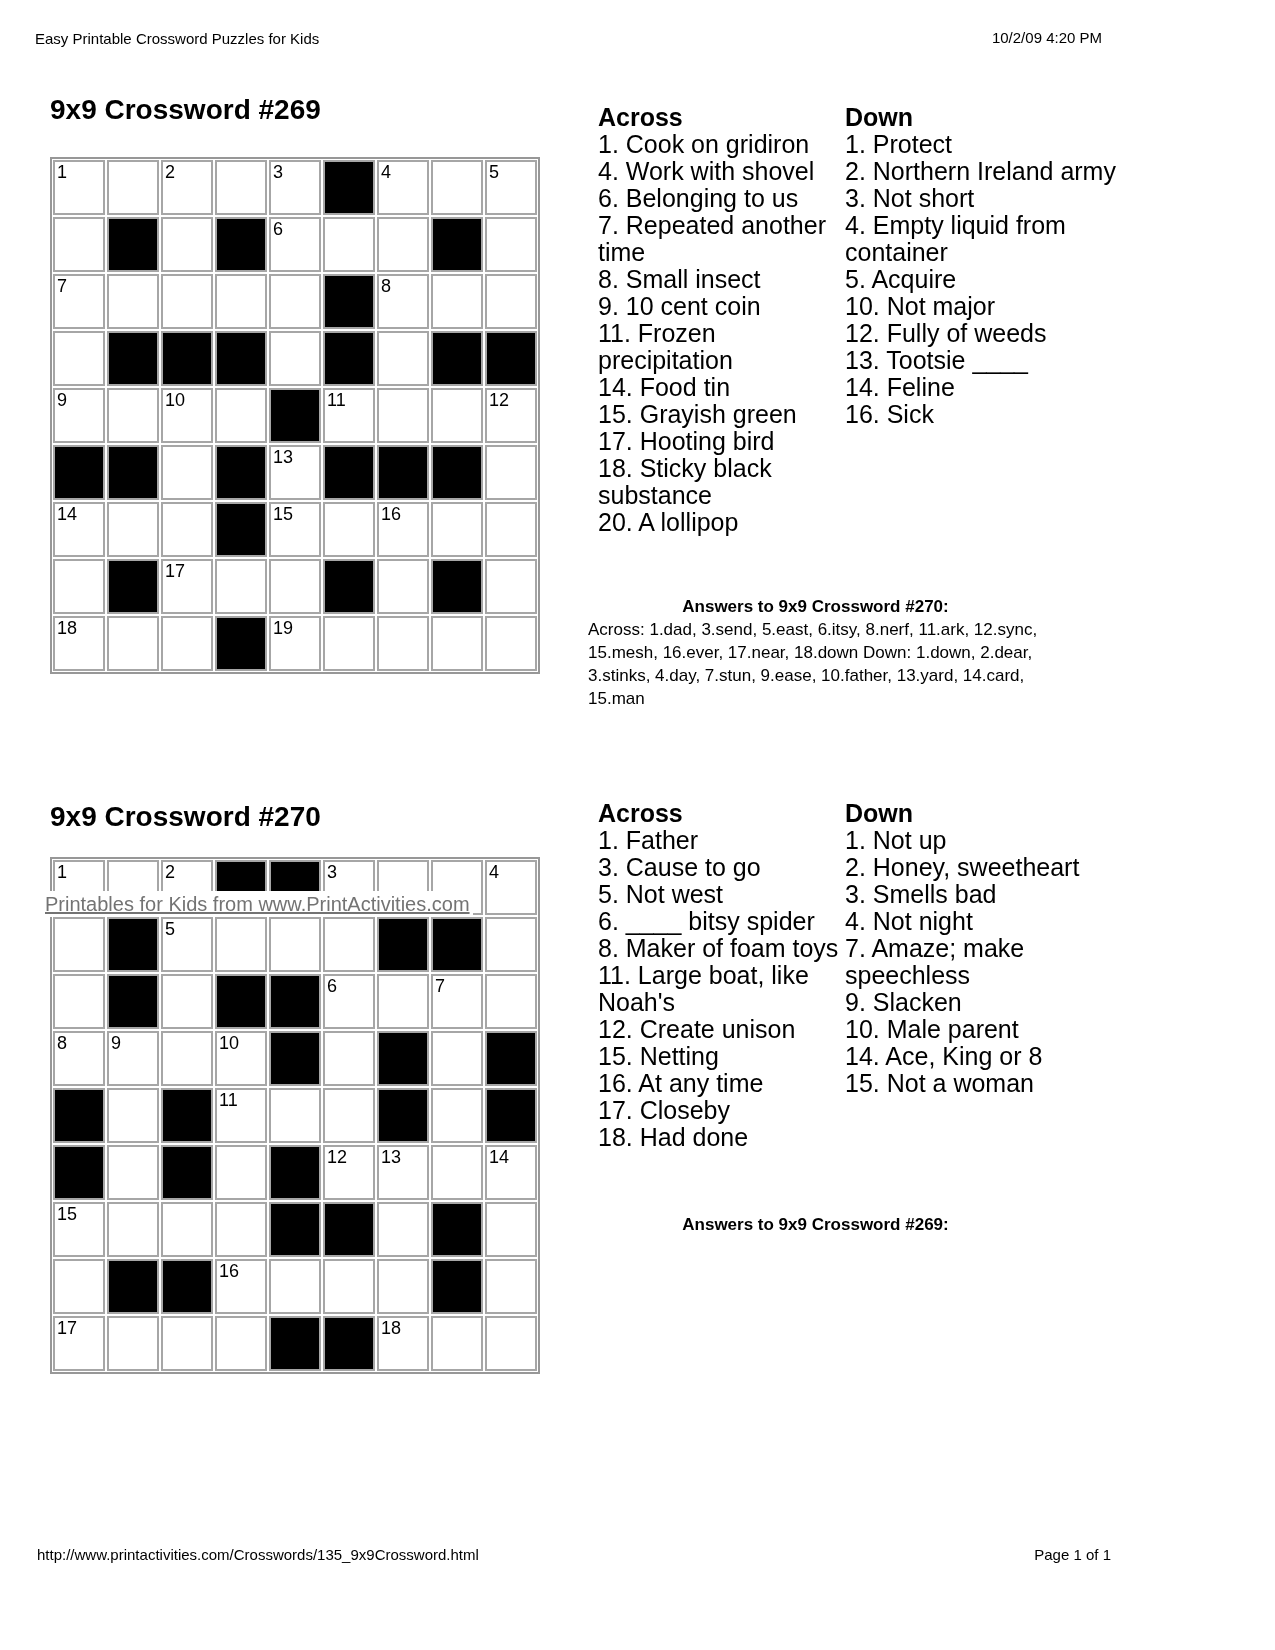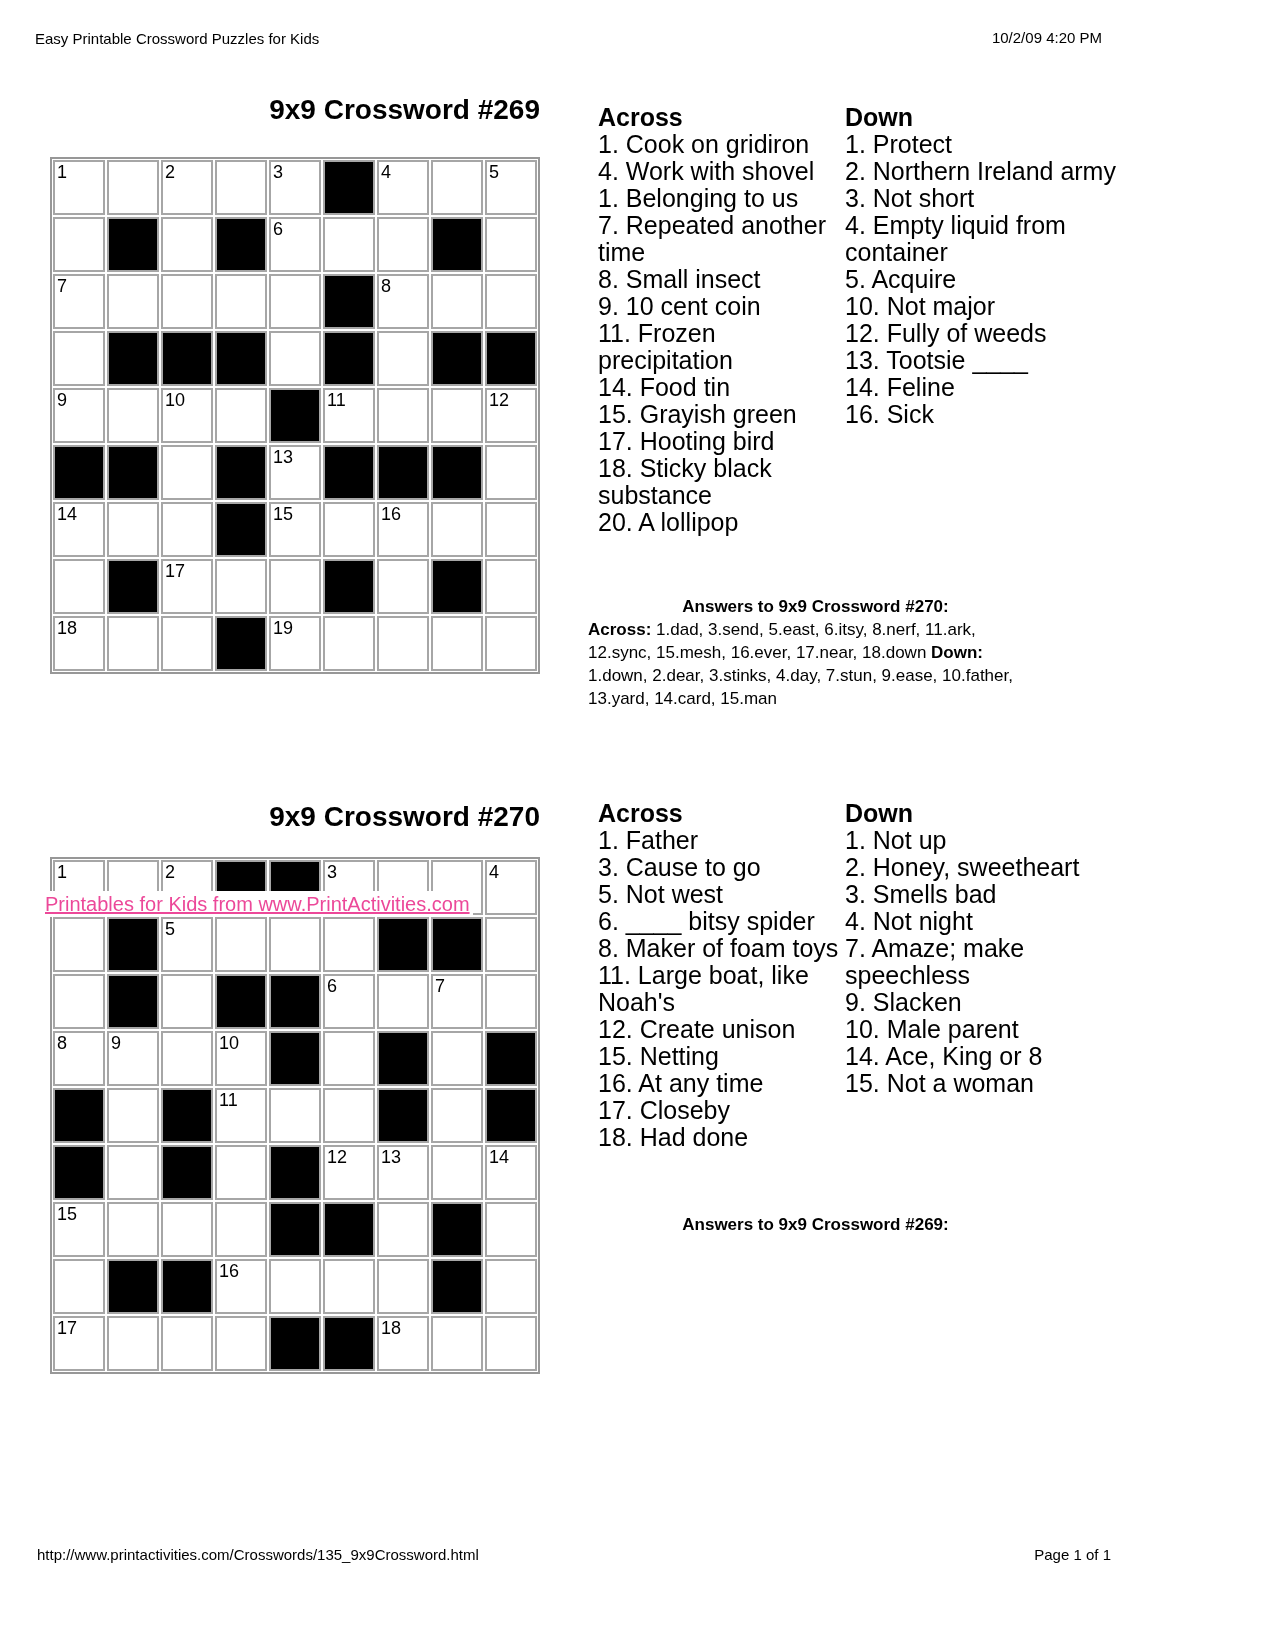--- a/index.html
+++ b/index.html
@@ -8,21 +8,21 @@
     background: #ffffff; overflow: hidden;
     font-family: "Liberation Sans", sans-serif; color: #000;
   }
   .hdr, .ftr { position: absolute; font-size: 15px; white-space: nowrap; }
   .hdr-l { left: 35px; top: 30px; }
   .hdr-r { right: 37px; top: 29px; }
   .ftr-l { left: 37px; top: 1546px; }
   .ftr-r { right: 28px; top: 1546px; text-align: center; }
 
   .title {
-    position: absolute; left: 50px; width: 490px; text-align: right;
+    position: absolute; left: 50px; width: 490px; text-align: left;
     font-size: 28px; font-weight: bold; white-space: nowrap;
   }
   .t1 { top: 94px; }
   .t2 { top: 801px; }
 
   .grid {
     position: absolute; left: 50px;
     display: grid; grid-template-columns: repeat(9, 52px);
     grid-auto-rows: 55px; gap: 2px;
     border: 2px solid #979797; padding: 1px; background: #fff;
@@ -40,26 +40,26 @@
   .clue-heading { font-weight: bold; }
   .c1a { left: 598px; top: 104px; width: 256px; }
   .c1d { left: 845px; top: 104px; width: 310px; }
   .c2a { left: 598px; top: 800px; width: 256px; }
   .c2d { left: 845px; top: 800px; width: 256px; }
 
   .answers { position: absolute; left: 588px; width: 455px; font-size: 17px; line-height: 23px; }
   .a1 { top: 595px; }
   .a2 { top: 1213px; }
   .ans-heading { font-weight: bold; text-align: center; }
-  .ans-label { font-weight: bold; }
+  .ans-label { font-weight: normal; }
 
   .watermark {
     position: absolute; left: 45px; top: 891px;
     font-size: 20px; line-height: 26px; white-space: nowrap;
-    color: #ec4899; text-decoration: underline;
+    color: #737373; text-decoration: underline;
     background: #ffffff; padding-right: 3px; cursor: pointer;
   }
 </style>
 </head>
 <body>
 
 <div class="page">
 
   <div class="hdr hdr-l">Easy Printable Crossword Puzzles for Kids</div>
   <div class="hdr hdr-r">10/2/09 4:20 PM</div>
@@ -186,21 +186,21 @@
       <div class="cell"></div>
       <div class="cell"></div>
       <div class="cell"></div>
     </div>
 
   <div class="clues c1a">
     <div class="clue-heading">Across</div>
     <div>
         <div class="clue">1. Cook on gridiron</div>
         <div class="clue">4. Work with shovel</div>
-        <div class="clue">1. Belonging to us</div>
+        <div class="clue">6. Belonging to us</div>
         <div class="clue">7. Repeated another time</div>
         <div class="clue">8. Small insect</div>
         <div class="clue">9. 10 cent coin</div>
         <div class="clue">11. Frozen precipitation</div>
         <div class="clue">14. Food tin</div>
         <div class="clue">15. Grayish green</div>
         <div class="clue">17. Hooting bird</div>
         <div class="clue">18. Sticky black substance</div>
         <div class="clue">20. A lollipop</div>
       </div>

